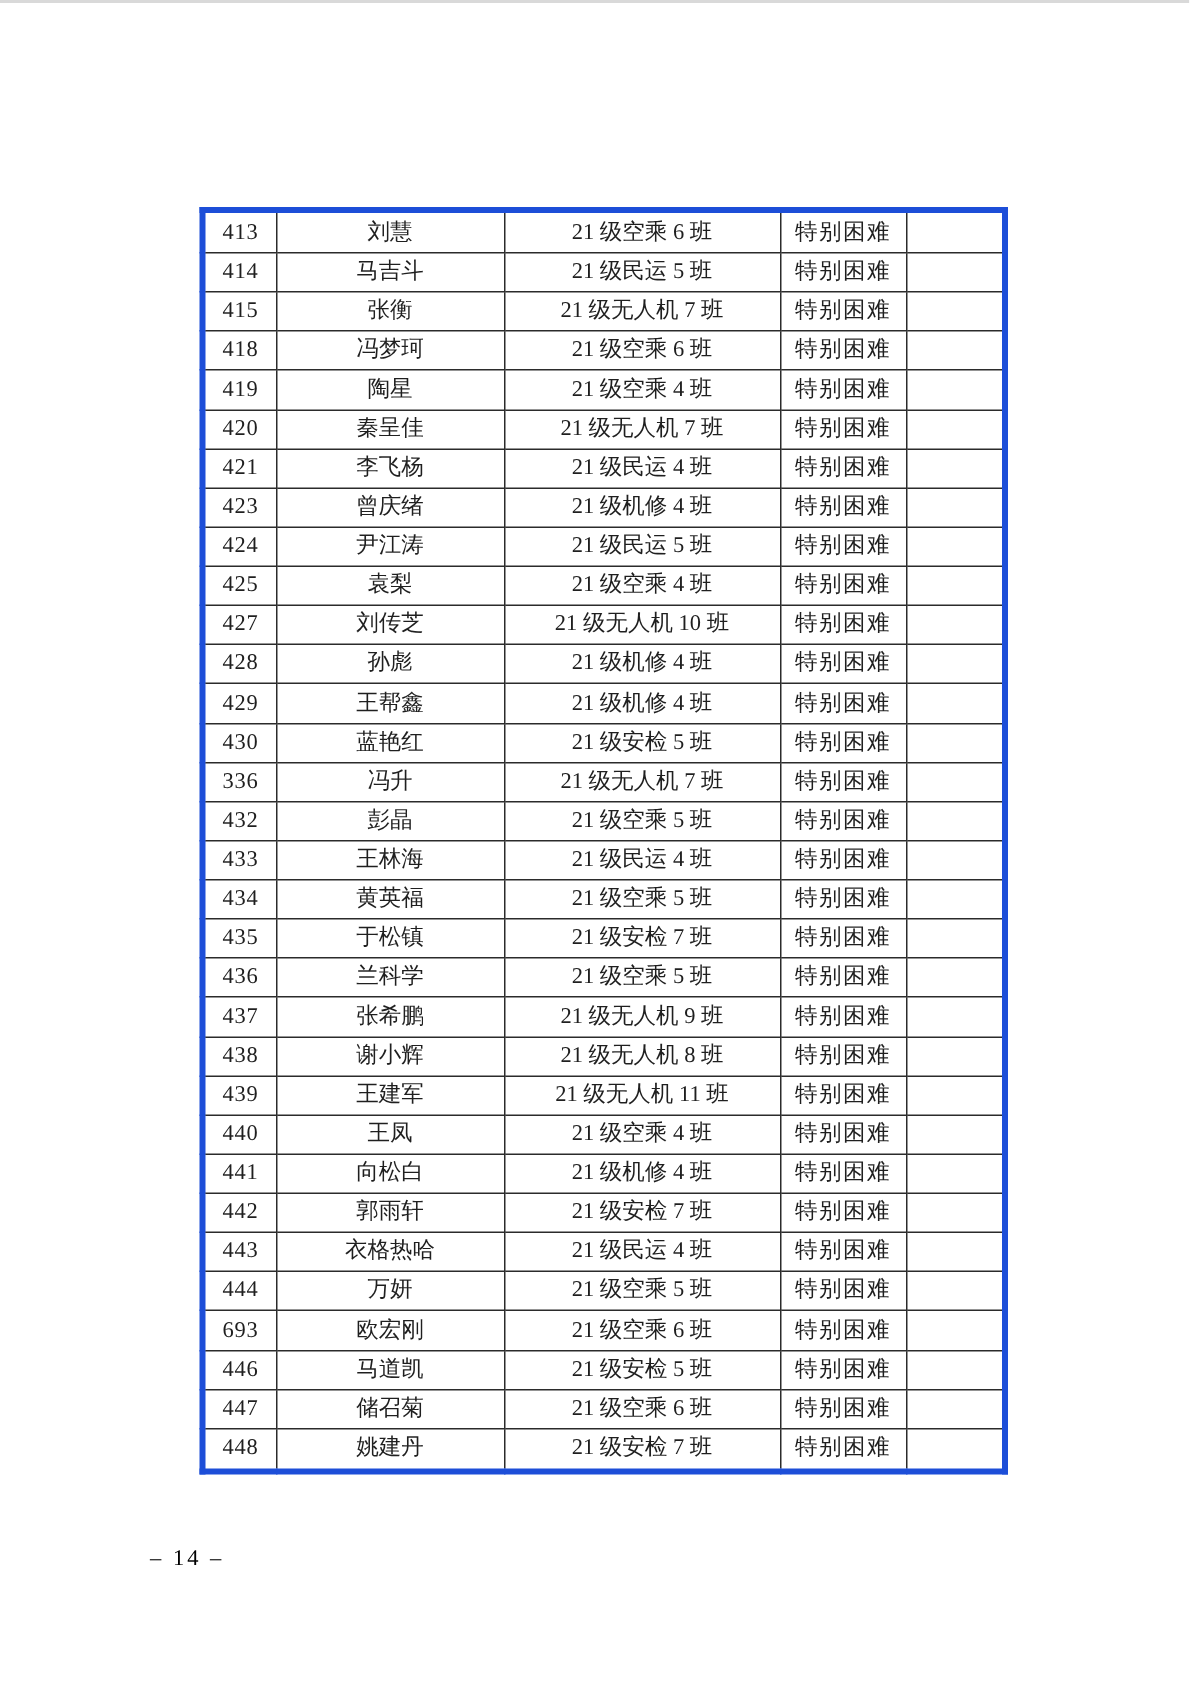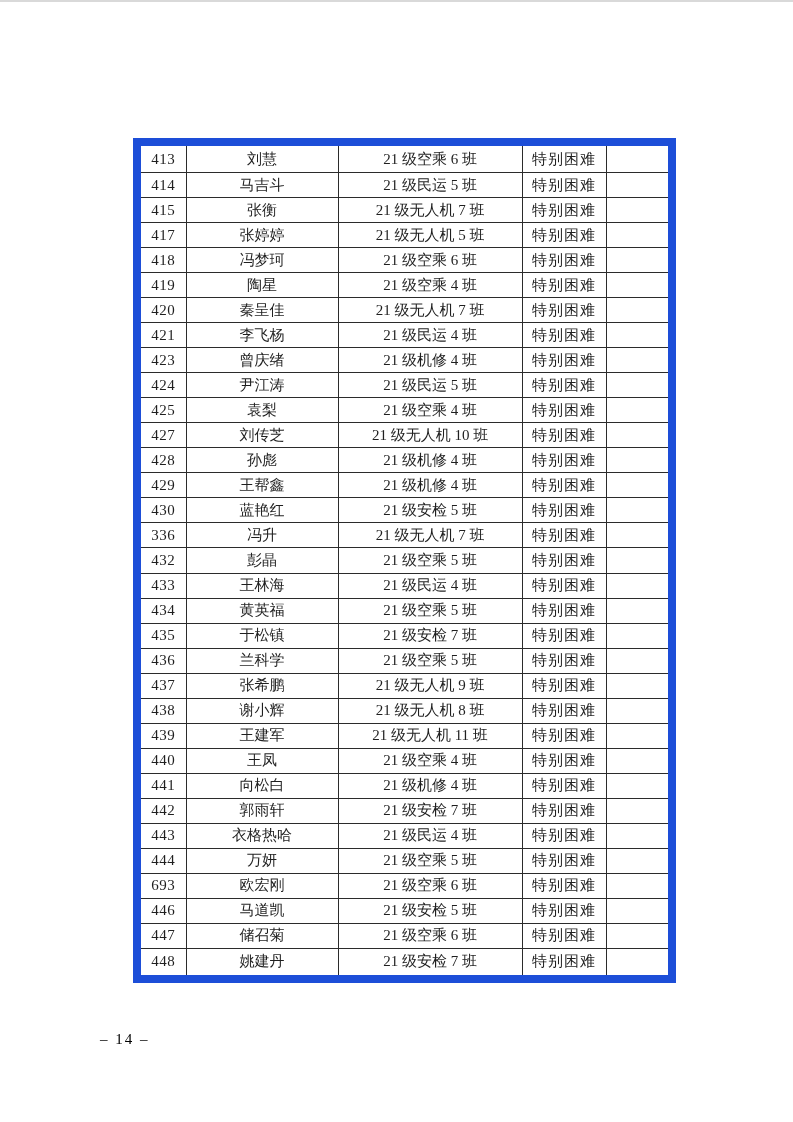--- a/index.html
+++ b/index.html
@@ -26,21 +26,21 @@
     opacity: 0.55;
   }
   table.doc-table {
     position: absolute;
     left: 133px;
     top: 138px;
     width: 535px;
     height: 845px;
     border-collapse: collapse;
     table-layout: fixed;
-    border: 8px solid #1d4ed8;
+    border: 4px solid #1d4ed8;
   }
   table.doc-table td {
     border: 1px solid #2b2b2b;
     padding: 0;
     text-align: center;
     vertical-align: middle;
     font-size: 15px;
     line-height: 1;
     white-space: nowrap;
     overflow: hidden;
@@ -92,27 +92,20 @@
           <td class="cell-note"></td>
         </tr>
         <tr>
           <td class="cell-no">415</td>
           <td class="cell-name">张衡</td>
           <td class="cell-class">21 级无人机 7 班</td>
           <td class="cell-status">特别困难</td>
           <td class="cell-note"></td>
         </tr>
         <tr>
-          <td class="cell-no">417</td>
-          <td class="cell-name">张婷婷</td>
-          <td class="cell-class">21 级无人机 5 班</td>
-          <td class="cell-status">特别困难</td>
-          <td class="cell-note"></td>
-        </tr>
-        <tr>
           <td class="cell-no">418</td>
           <td class="cell-name">冯梦珂</td>
           <td class="cell-class">21 级空乘 6 班</td>
           <td class="cell-status">特别困难</td>
           <td class="cell-note"></td>
         </tr>
         <tr>
           <td class="cell-no">419</td>
           <td class="cell-name">陶星</td>
           <td class="cell-class">21 级空乘 4 班</td>

